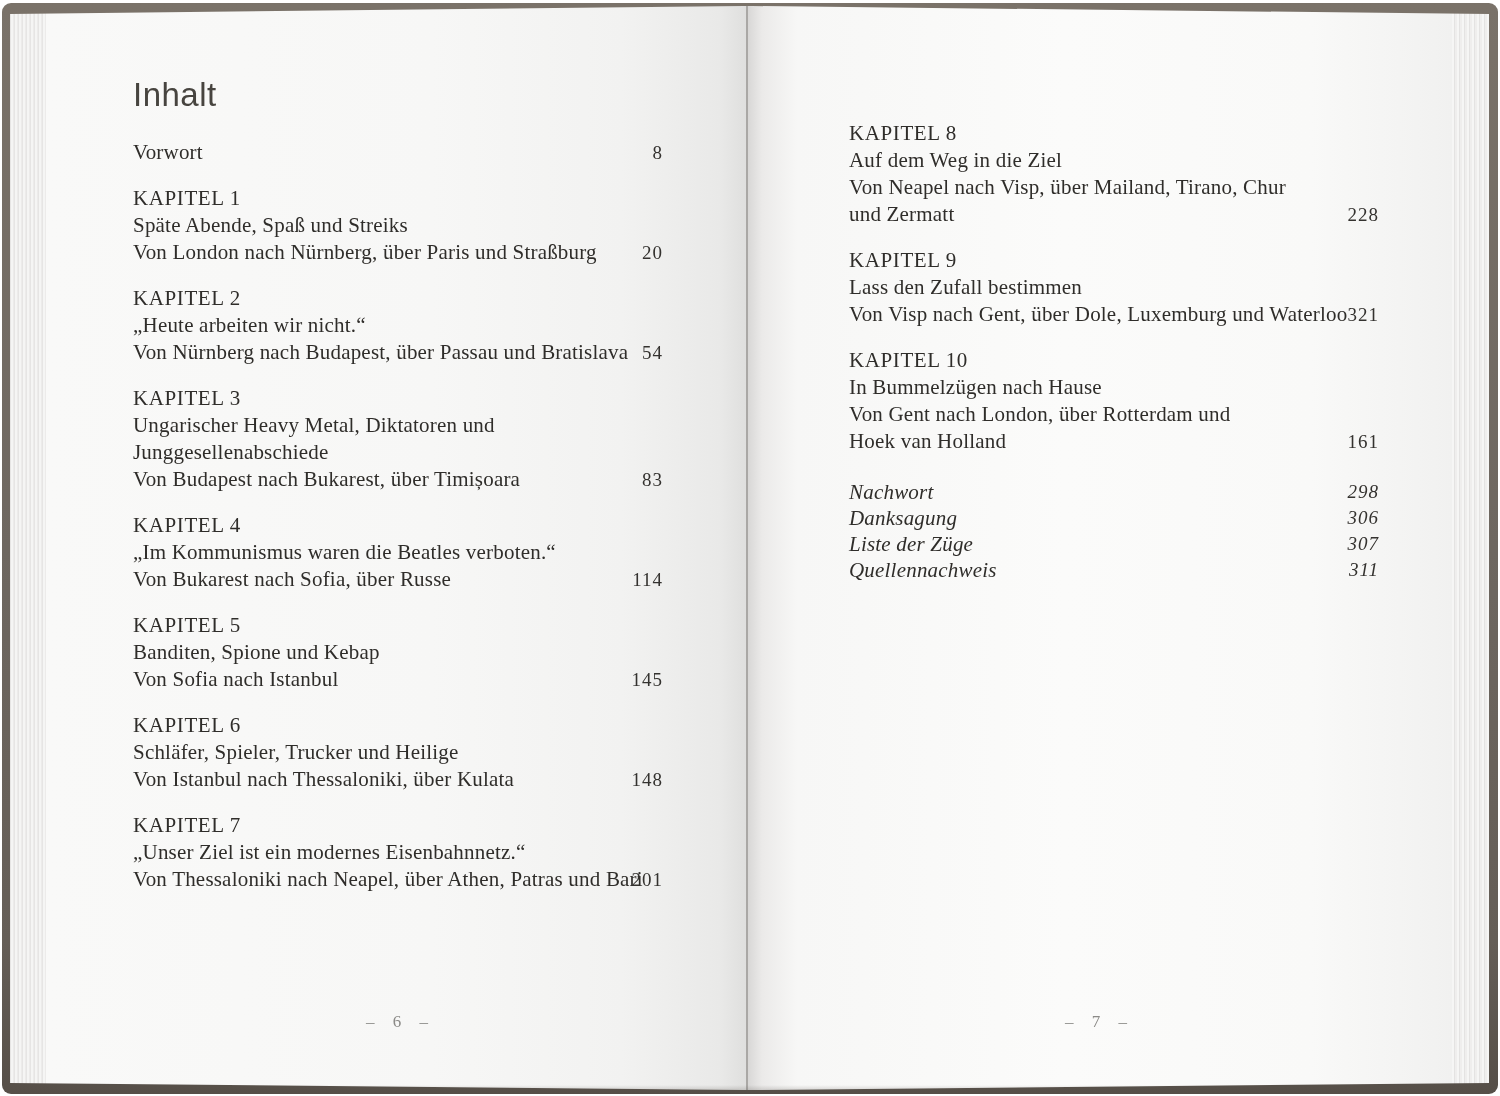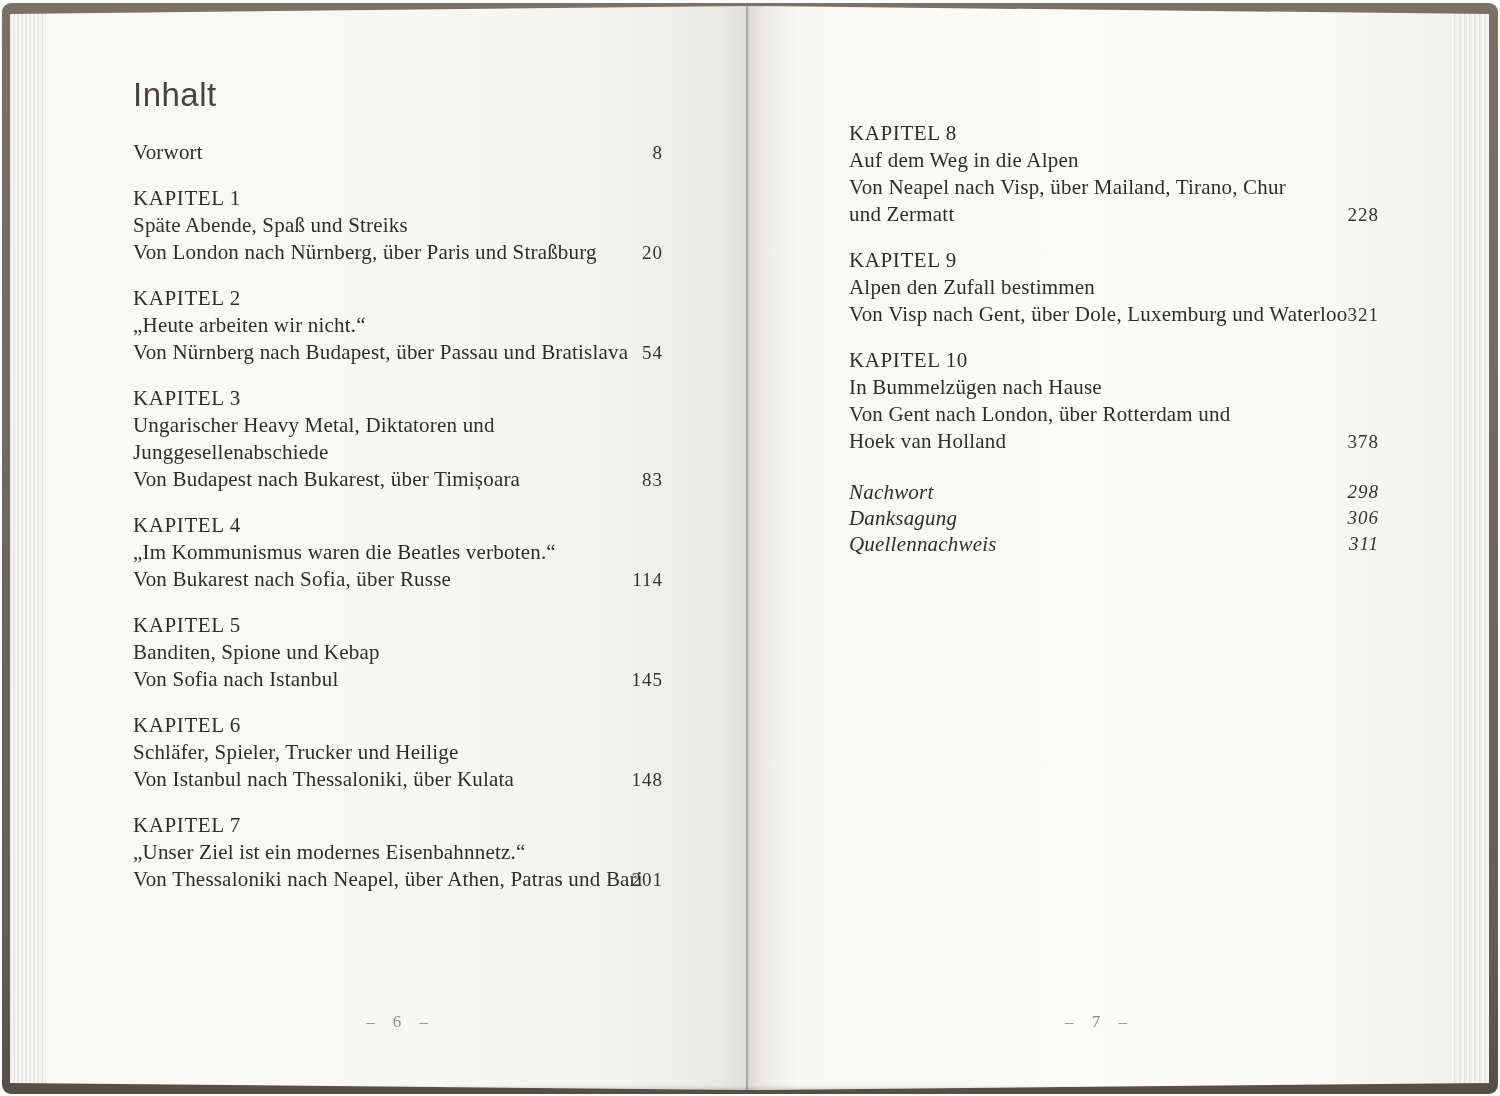--- a/index.html
+++ b/index.html
@@ -97,38 +97,39 @@
         </div>
         <div class="entry">
           <div class="line kapitel">KAPITEL 7</div>
           <div class="line"><span>„Unser Ziel ist ein modernes Eisenbahnnetz.“</span></div>
           <div class="line"><span>Von Thessaloniki nach Neapel, über Athen, Patras und Bari</span><span class="num">201</span></div>
         </div>
       </div>
     <div class="toc toc-right" id="toc-right">
         <div class="entry">
           <div class="line kapitel">KAPITEL 8</div>
-          <div class="line"><span>Auf dem Weg in die Alpen</span></div>
+          <div class="line"><span>Auf dem Weg in die Ziel</span></div>
           <div class="line"><span>Von Neapel nach Visp, über Mailand, Tirano, Chur</span></div>
           <div class="line"><span>und Zermatt</span><span class="num">228</span></div>
         </div>
         <div class="entry">
           <div class="line kapitel">KAPITEL 9</div>
-          <div class="line"><span>Alpen den Zufall bestimmen</span></div>
+          <div class="line"><span>Lass den Zufall bestimmen</span></div>
           <div class="line"><span>Von Visp nach Gent, über Dole, Luxemburg und Waterloo</span><span class="num">321</span></div>
         </div>
         <div class="entry">
           <div class="line kapitel">KAPITEL 10</div>
           <div class="line"><span>In Bummelzügen nach Hause</span></div>
           <div class="line"><span>Von Gent nach London, über Rotterdam und</span></div>
-          <div class="line"><span>Hoek van Holland</span><span class="num">378</span></div>
+          <div class="line"><span>Hoek van Holland</span><span class="num">161</span></div>
         </div>
         <div class="backmatter">
           <div class="line"><span>Nachwort</span><span class="num">298</span></div>
           <div class="line"><span>Danksagung</span><span class="num">306</span></div>
+          <div class="line"><span>Liste der Züge</span><span class="num">307</span></div>
           <div class="line"><span>Quellennachweis</span><span class="num">311</span></div>
         </div>
       </div>
 
     <div class="page-footer footer-left">– 6 –</div>
     <div class="page-footer footer-right">– 7 –</div>
   </div>
 </div>
 
 </body></html>

